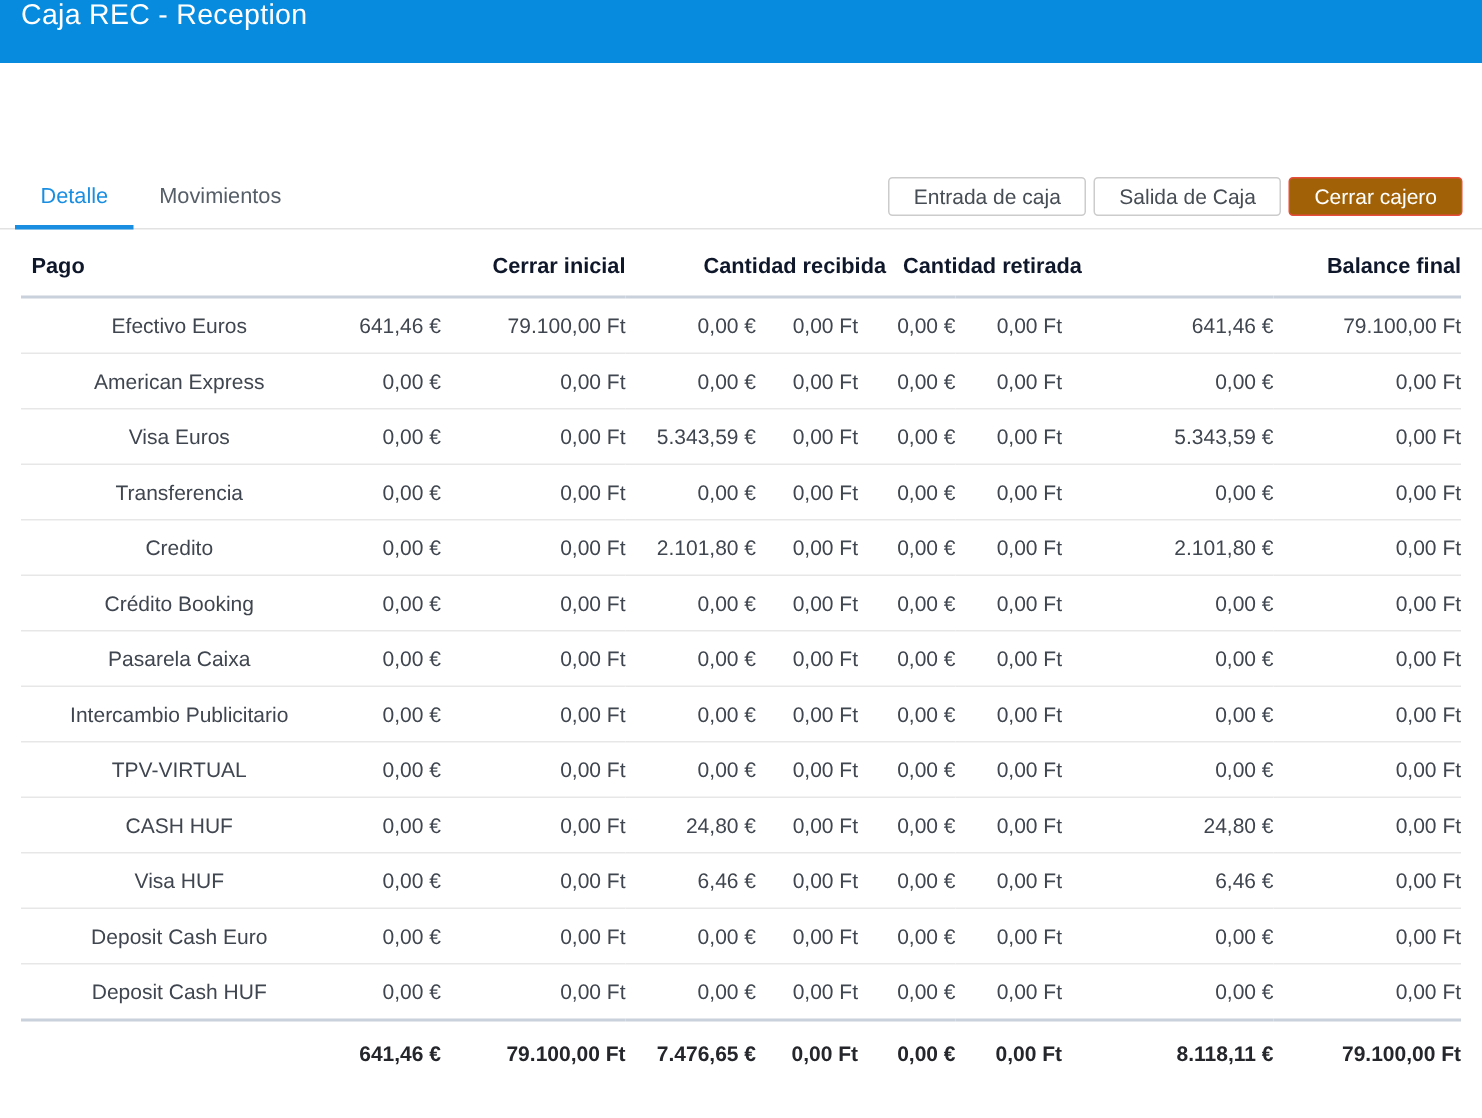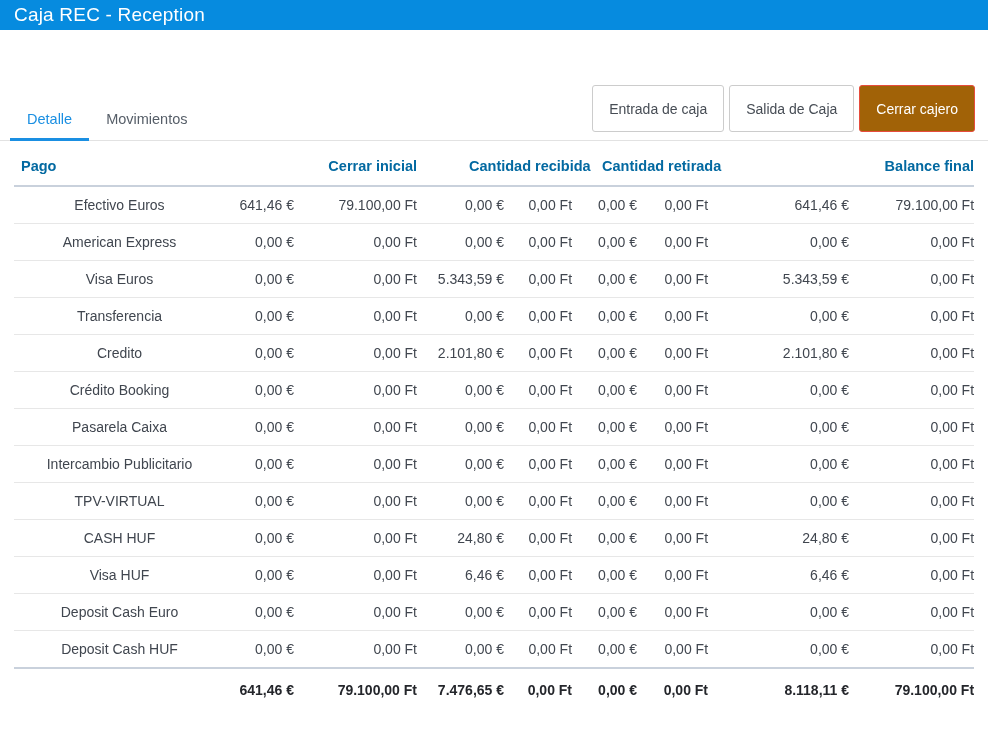--- a/index.html
+++ b/index.html
@@ -7,25 +7,25 @@
   body {
     width: 988px; height: 745px;
     background: #ffffff;
     font-family: "Liberation Sans", "DejaVu Sans", sans-serif;
     color: #40464f;
     overflow: hidden;
   }
 
   
   .titlebar {
-    height: 30px;
+    height: 42px;
     background: #068bdf;
     color: #ffffff;
     display: flex;
-    align-items: center;
+    align-items: flex-start;
     padding: 0 14px;
     font-size: 19px;
     font-weight: 400;
     letter-spacing: 0.2px;
   }
 
   
   .topbar {
     position: relative;
     height: 67px;
@@ -53,21 +53,21 @@
     border-bottom: 3px solid #1a8fe2;
   }
   .actions {
     position: absolute;
     right: 13px;
     bottom: 8px;
     display: flex;
     gap: 5px;
   }
   .btn {
-    height: 47px;
+    height: 26px;
     padding: 0 16px;
     background: #ffffff;
     border: 1px solid #cccccc;
     border-radius: 3px;
     font-size: 14px;
     color: #474d55;
     font-family: inherit;
     cursor: pointer;
     white-space: nowrap;
   }
@@ -81,21 +81,21 @@
   .table-wrap { padding: 12px 14px 0 14px; }
   table {
     width: 960px;
     border-collapse: collapse;
     table-layout: fixed;
     font-size: 14px;
   }
   th {
     font-size: 14.5px;
     font-weight: bold;
-    color: #0369a1;
+    color: #0f172a;
     padding: 5px 0 11px 0;
     border-bottom: 2px solid #c9d1dc;
     white-space: nowrap;
     overflow: visible;
     text-align: left;
   }
   th.r { text-align: right; }
   th.pad-recibida { padding-left: 52px; }
   th.pad-retirada { padding-left: 30px; }
   th.pago-h { padding-left: 7px; }

